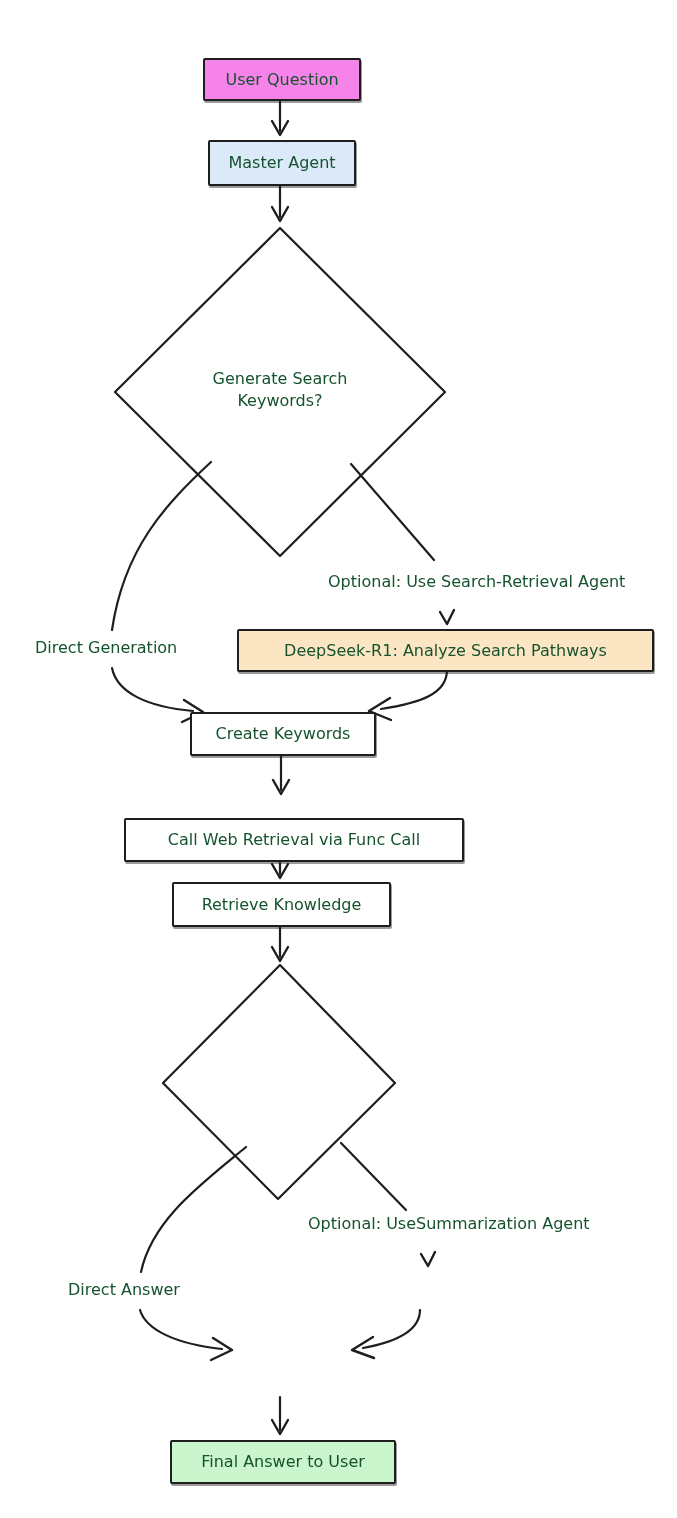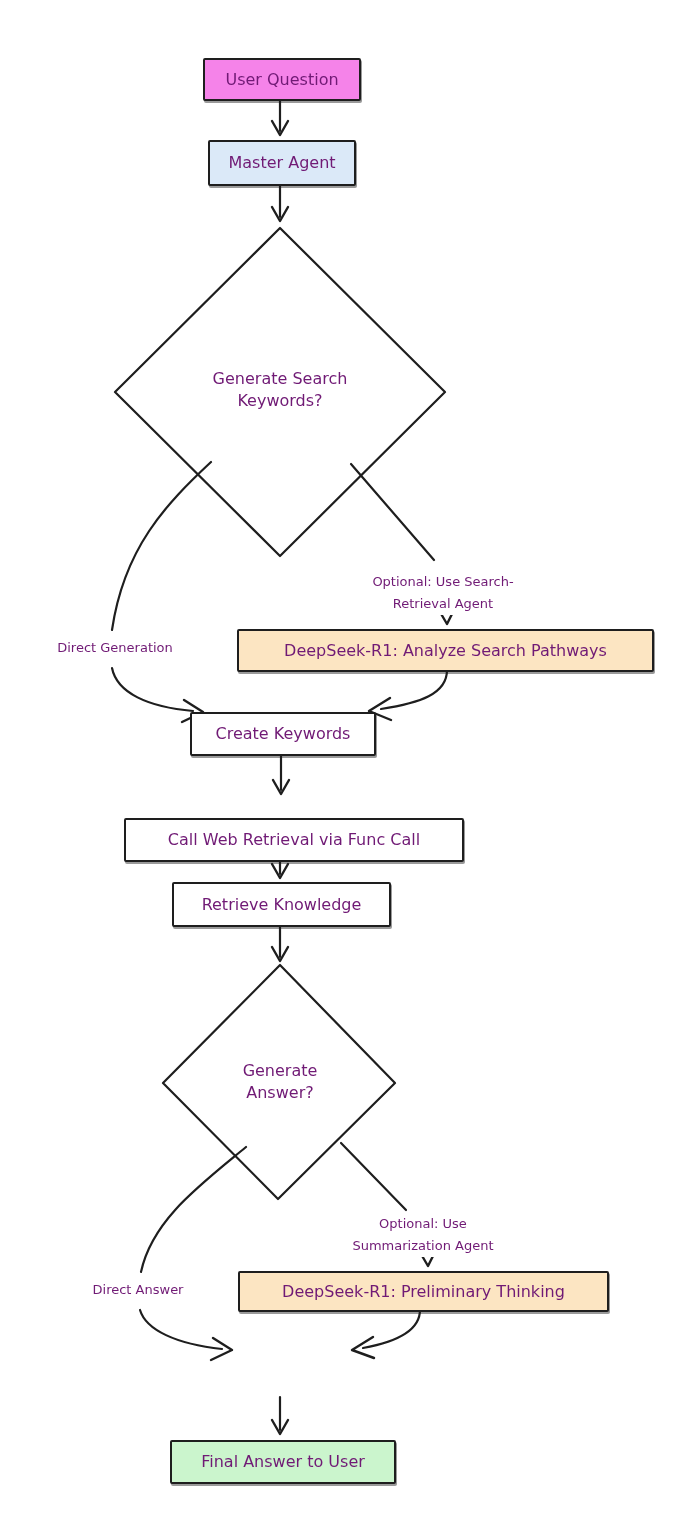--- a/index.html
+++ b/index.html
@@ -1,21 +1,21 @@
 <!DOCTYPE html>
 <html><head>
 <meta charset="utf-8">
 <style>
   html,body{margin:0;padding:0;background:#ffffff;}
   .canvas{
     position:relative;
     width:677px;height:1518px;
     background:#ffffff;
     font-family:"DejaVu Sans", sans-serif;
-    color:#701a75;
+    color:#14532d;
     overflow:hidden;
   }
   svg.wires{position:absolute;left:0;top:0;width:677px;height:1518px;}
   .edge{fill:none;stroke:#1e1e1e;stroke-width:2.2;stroke-linecap:round;stroke-linejoin:round;}
   .head{fill:none;stroke:#1e1e1e;stroke-width:2.4;stroke-linecap:round;stroke-linejoin:round;}
   .diamond{fill:#ffffff;stroke:#1e1e1e;stroke-width:2.2;stroke-linejoin:round;}
   .node{
     position:absolute;
     display:flex;align-items:center;justify-content:center;
     border:2px solid #1e1e1e;border-radius:2px;
@@ -24,22 +24,22 @@
     box-shadow:1px 2px 0 rgba(30,30,30,.45);
     white-space:nowrap;
   }
   .dtext{
     position:absolute;
     display:flex;flex-direction:column;align-items:center;justify-content:center;
     font-size:16px;line-height:22px;text-align:center;
   }
   .elabel{
     position:absolute;
-    display:flex;flex-direction:column;align-items:center;
-    font-size:13px;line-height:22px;text-align:right;
+    display:flex;flex-direction:row;align-items:center;
+    font-size:16px;line-height:22px;text-align:right;
     background:#ffffff;
     white-space:nowrap;
   }
 </style>
 </head>
 <body>
 
 <div class="canvas">
 
   <svg class="wires" viewBox="0 0 677 1518">
@@ -118,36 +118,29 @@
   </div>
 
   <div class="node" style="left: 124px; top: 798px; width: 336px; height: 40px; background-color: rgb(255, 255, 255); margin-top: 20px;">
     <span>Call Web Retrieval via Func Call</span>
   </div>
 
   <div class="node" style="left: 172px; top: 882px; width: 215px; height: 41px; background-color: rgb(255, 255, 255);">
     <span>Retrieve Knowledge</span>
   </div>
 
-  <div class="dtext" style="left:200px;top:1060px;width:160px;">
-    <span>Generate</span>
-    <span>Answer?</span>
-  </div>
 
   <div class="elabel" style="left:308px;top:1213px;width:230px;">
     <span>Optional: Use</span>
     <span>Summarization Agent</span>
   </div>
 
   <div class="elabel" style="left:68px;top:1279px;width:140px;">
     <span>Direct Answer</span>
   </div>
 
-  <div class="node" style="left: 238px; top: 1271px; width: 367px; height: 37px; background-color: rgb(252, 229, 194);">
-    <span>DeepSeek-R1: Preliminary Thinking</span>
-  </div>
 
 
   <div class="node" style="left: 170px; top: 1440px; width: 222px; height: 40px; background-color: rgb(203, 245, 205);">
     <span>Final Answer to User</span>
   </div>
 
 </div>
 
 </body></html>

